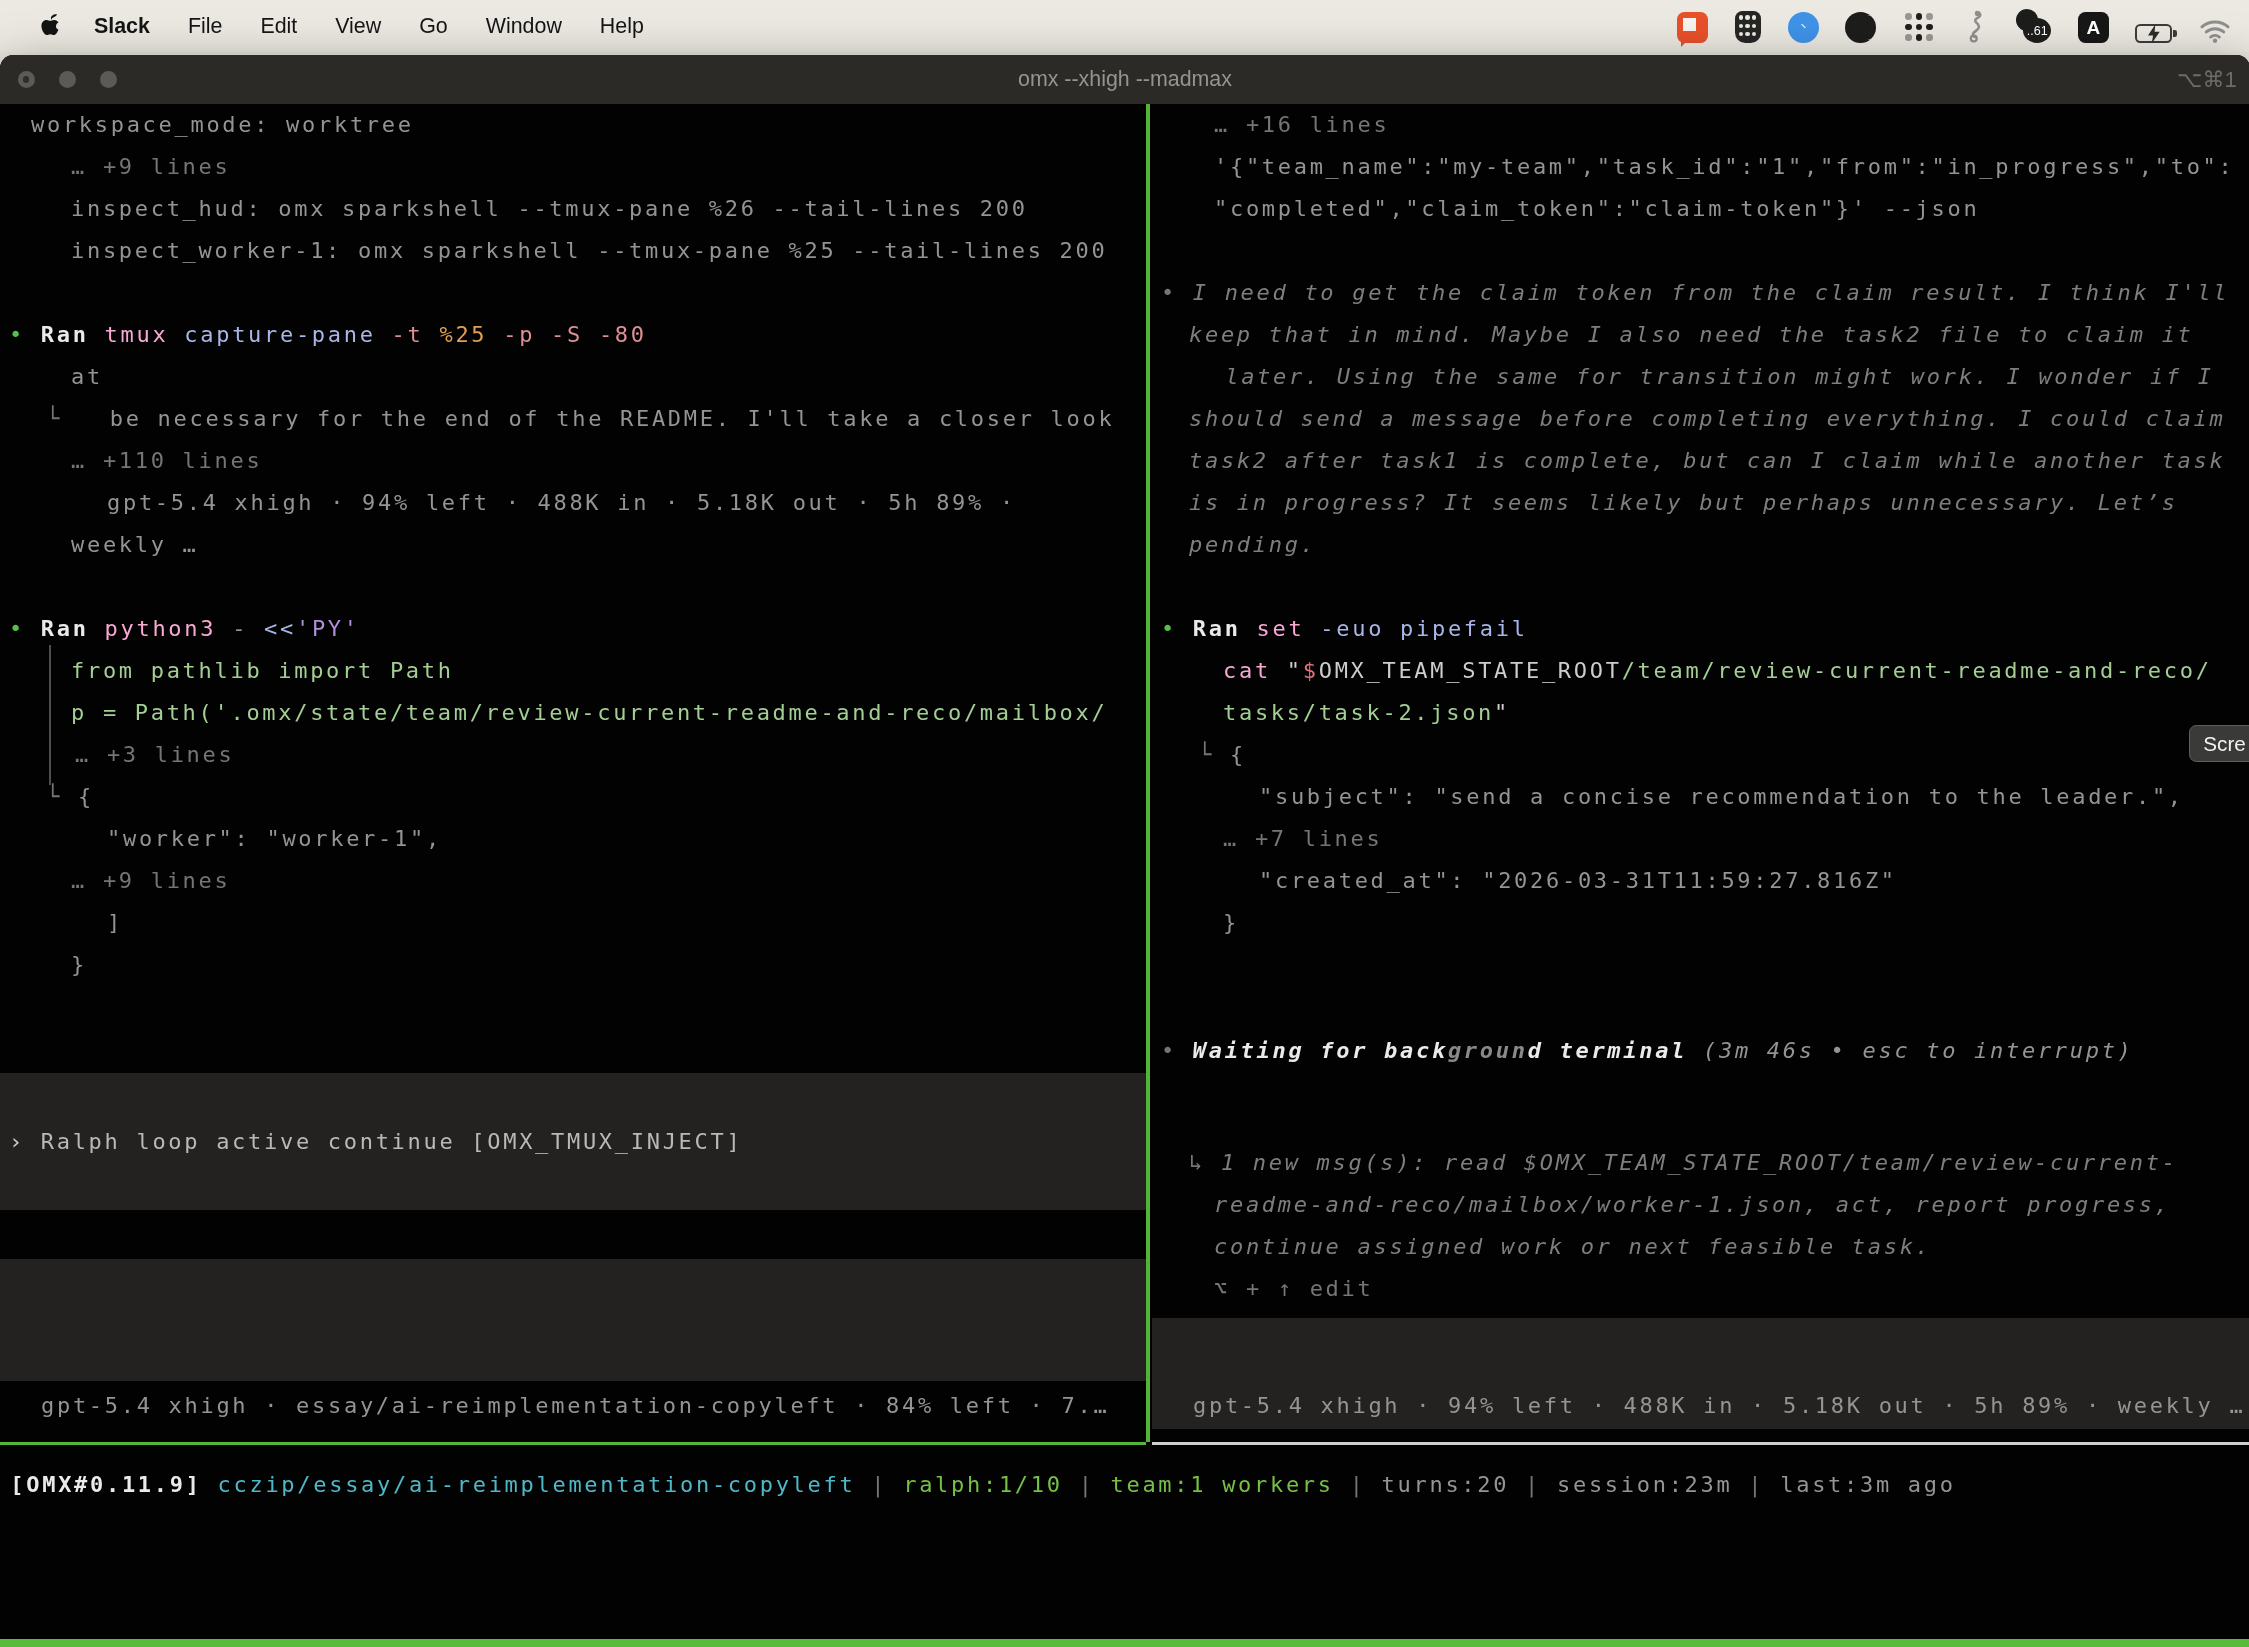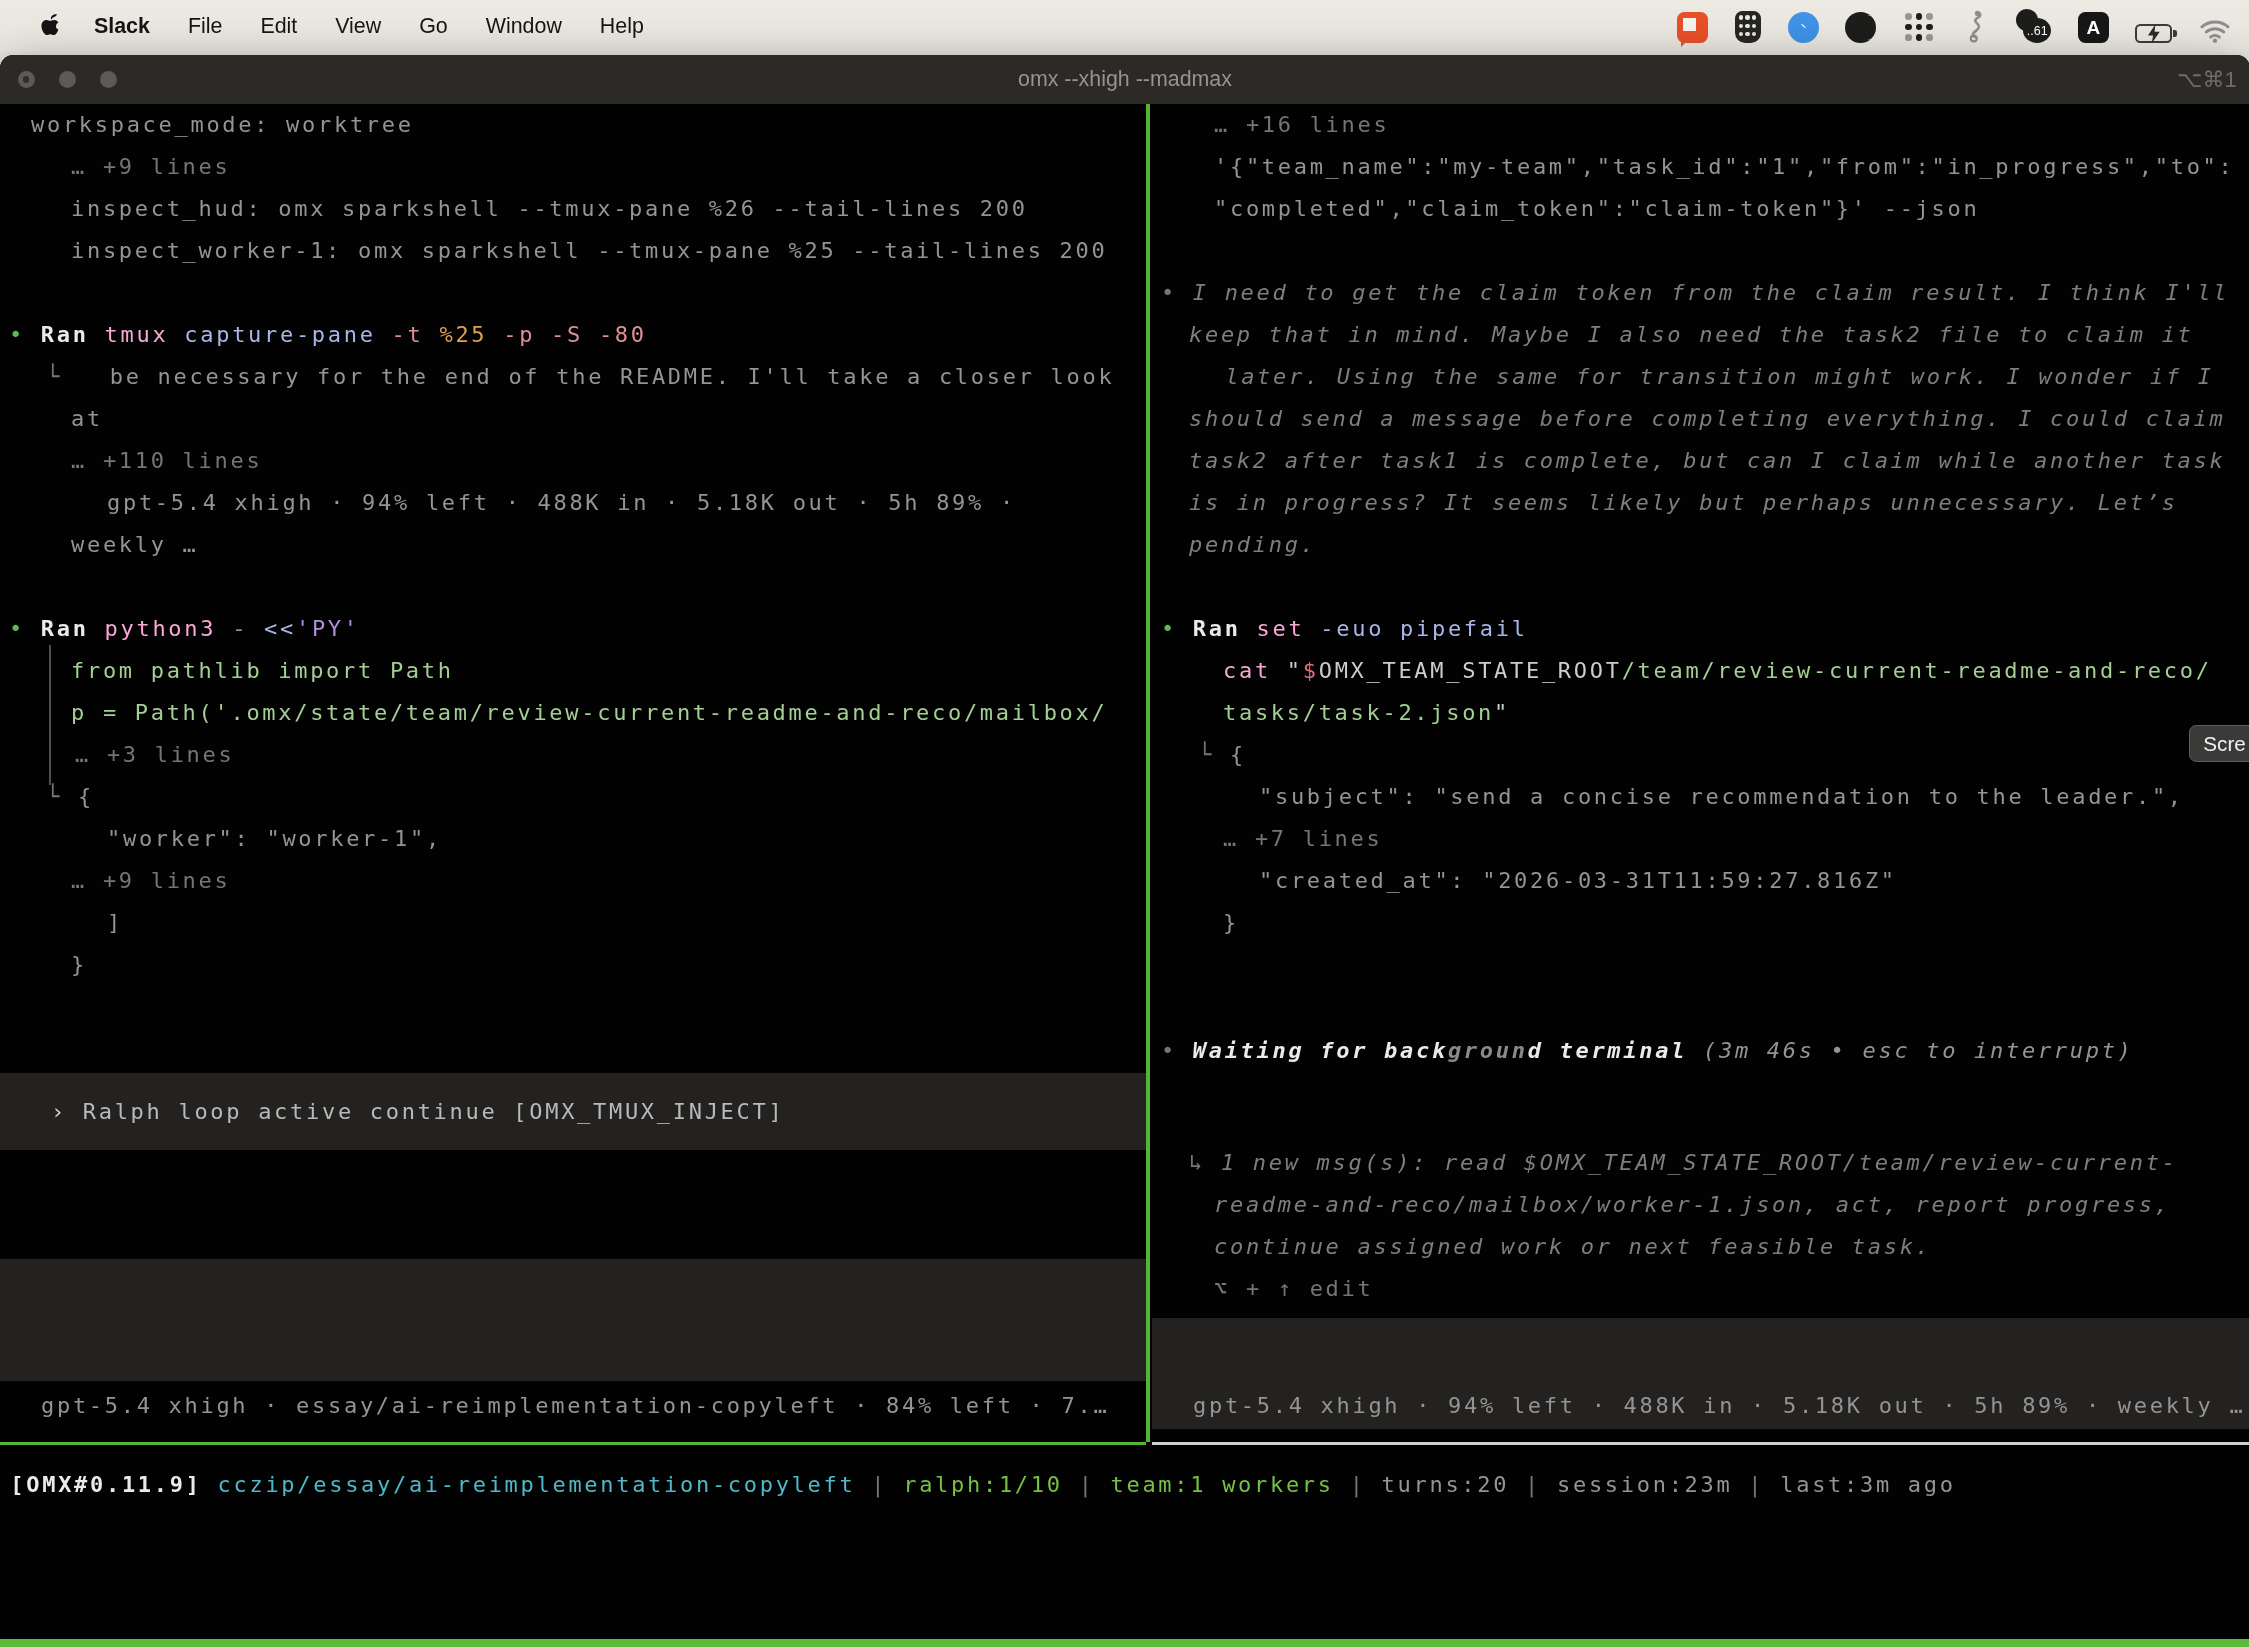--- a/index.html
+++ b/index.html
@@ -189,38 +189,38 @@
   <div class="term">
 
     <div class="pane pane-left">
       <div id="left-stream">
           <div class="line" style="padding-left: 31px;"><span class="g">workspace_mode: worktree</span></div>
           <div class="line" style="padding-left: 71px;"><span class="d">… +9 lines</span></div>
           <div class="line" style="padding-left: 71px;"><span class="g">inspect_hud: omx sparkshell --tmux-pane %26 --tail-lines 200</span></div>
           <div class="line" style="padding-left: 71px;"><span class="g">inspect_worker-1: omx sparkshell --tmux-pane %25 --tail-lines 200</span></div>
           <div class="line"></div>
           <div class="line" style="padding-left: 8.9px;"><span class="lime">• </span><span class="wb">Ran</span><span class="g"> </span><span class="blue">tmux</span><span class="lav"> capture-pane</span><span class="pink"> -t </span><span class="orange">%25</span><span class="pink"> -p -S -80</span></div>
+          <div class="line" style="padding-left: 71px;"><span class="g">at</span></div>
           <div class="line" style="padding-left: 46px;"><span class="d">└   </span><span class="g">be necessary for the end of the README. I'll take a closer look</span></div>
-          <div class="line" style="padding-left: 71px;"><span class="g">at</span></div>
           <div class="line" style="padding-left: 71px;"><span class="d">… +110 lines</span></div>
           <div class="line" style="padding-left: 107px;"><span class="g">gpt-5.4 xhigh · 94% left · 488K in · 5.18K out · 5h 89% ·</span></div>
           <div class="line" style="padding-left: 71px;"><span class="g">weekly …</span></div>
           <div class="line"></div>
           <div class="line" style="padding-left: 8.9px;"><span class="lime">• </span><span class="wb">Ran</span><span class="g"> </span><span class="blue">python3</span><span class="g"> - </span><span class="lav">&lt;&lt;</span><span class="violet">'PY'</span></div>
           <div class="line" style="padding-left: 71px;"><span class="green">from pathlib import Path</span></div>
           <div class="line" style="padding-left: 71px;"><span class="green">p = Path('.omx/state/team/review-current-readme-and-reco/mailbox/</span></div>
           <div class="line" style="padding-left: 75px;"><span class="d">… +3 lines</span></div>
           <div class="line" style="padding-left: 46px;"><span class="d">└ </span><span class="g">{</span></div>
           <div class="line" style="padding-left: 107px;"><span class="g">"worker": "worker-1",</span></div>
           <div class="line" style="padding-left: 71px;"><span class="d">… +9 lines</span></div>
           <div class="line" style="padding-left: 107px;"><span class="g">]</span></div>
           <div class="line" style="padding-left: 71px;"><span class="g">}</span></div>
         </div>
       <div class="pyrule"></div>
-      <div class="panel" id="left-ralph" style="top:969px; height:77px;padding-left:42px;">
+      <div class="panel" id="left-ralph" style="top:969px; height:137px;">
           <div class="line" style="padding-left: 8.9px;"><span class="lg">› </span><span class="lgr">Ralph loop active continue [OMX_TMUX_INJECT]</span></div>
         </div>
       <div class="panel" style="top:1155px; height:122px;">
         <div class="line" style="padding-left:8.9px;">
           
         </div>
       </div>
       <div class="abs" id="left-status" style="top:1281px;">
           <div class="line" style="padding-left: 41px;"><span class="g">gpt-5.4 xhigh · essay/ai-reimplementation-copyleft · 84% left · 7.…</span></div>
         </div>

